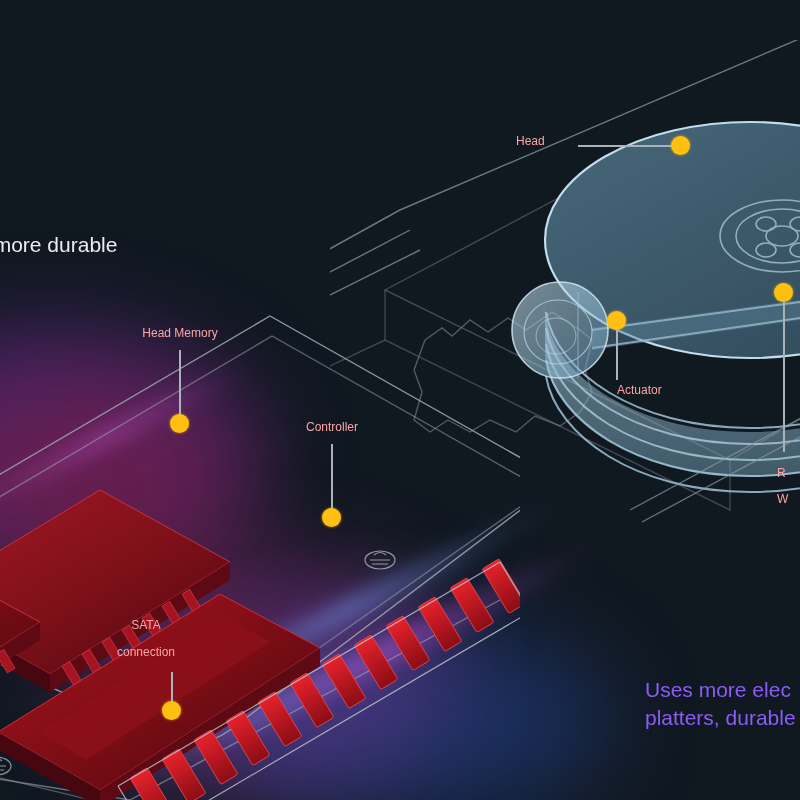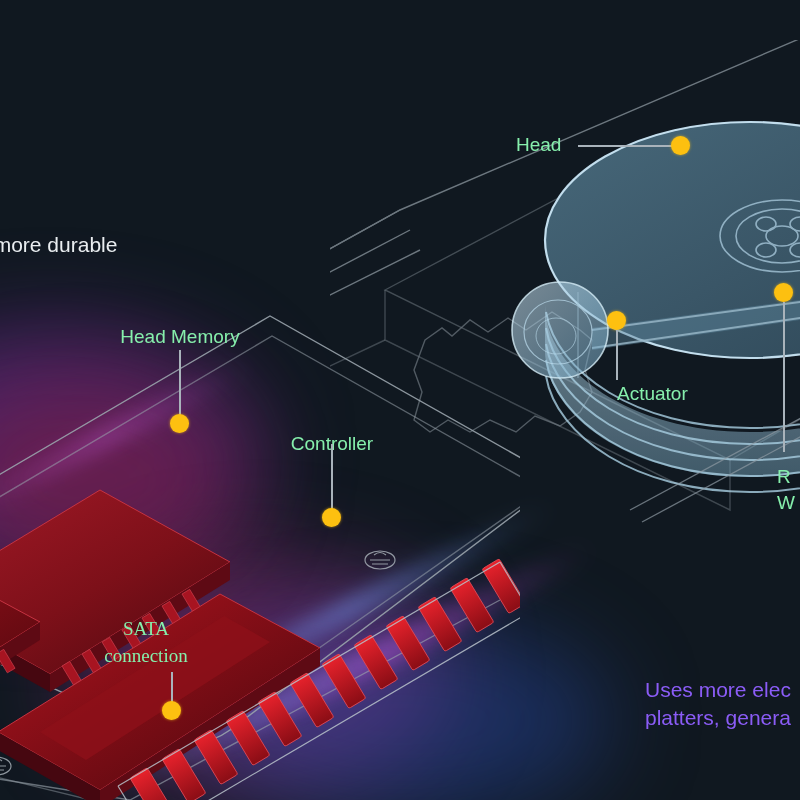--- a/index.html
+++ b/index.html
@@ -18,22 +18,22 @@
     position:absolute;left:645px;top:588px;
     font-size:60px;font-weight:bold;color:#7f9cb2;
     letter-spacing:0px;white-space:nowrap;
   }
   .hdd-sub{
     position:absolute;left:645px;top:675px;
     font-size:21px;color:#8b5cf6;line-height:1.45;white-space:nowrap;
   }
 
   
-  .cl{position:absolute;font-size:19px;color:#86efac;white-space:nowrap;line-height:1.2;}
-  .cl.ctr{text-align:right;font-family:Liberation Serif, serif;}
+  .cl{position:absolute;font-size:12px;color:#fca5a5;white-space:nowrap;line-height:1.2;}
+  .cl.ctr{text-align:right;}
 
   
   .lead{position:absolute;background:#a9b3bb;}
   .lead.v{width:2px;}
   .lead.h{height:2px;}
 
   
   .dot{
     position:absolute;width:19px;height:19px;border-radius:50%;
     background:#fdc010;box-shadow:0 0 3px rgba(253,192,16,.7);
@@ -273,27 +273,27 @@
         <ellipse cx="580" cy="260" rx="15" ry="9"></ellipse>
         <path d="M 570 260 L 590 260 M 572 264 L 588 264"></path>
         <path d="M 574 255 Q 580 250, 586 255"></path>
       </g>
     </svg>
   </div>
 
   <div class="ssd-sub"> technology, more durable</div>
 
   <div class="hdd-sub">Uses more elec</div>
-  <div class="hdd-sub" style="top:703px;">platters, genera</div>
+  <div class="hdd-sub" style="top:703px;">platters, durable</div>
 
   <div class="cl" style="left:180px;top:326px;transform:translateX(-50%);">Head Memory</div>
   <div class="lead v" style="left:179px;top:350px;height:72px;"></div>
   <div class="dot" style="left:170px;top:414px;"></div>
 
-  <div class="cl" style="left:332px;top:420px;transform:translateX(-50%);margin-top:13px;">Controller</div>
+  <div class="cl" style="left:332px;top:420px;transform:translateX(-50%);">Controller</div>
   <div class="lead v" style="left:331px;top:444px;height:72px;"></div>
   <div class="dot" style="left:322px;top:508px;"></div>
 
   <div class="cl ctr" style="left:146px;top:618px;transform:translateX(-50%);">SATA</div>
   <div class="cl ctr" style="left:146px;top:645px;transform:translateX(-50%);">connection</div>
   <div class="lead v" style="left:171px;top:672px;height:42px;"></div>
   <div class="dot" style="left:162px;top:701px;"></div>
 
   <div class="cl" style="left:516px;top:134px;">Head</div>
   <div class="lead h" style="left:578px;top:145px;width:102px;"></div>

